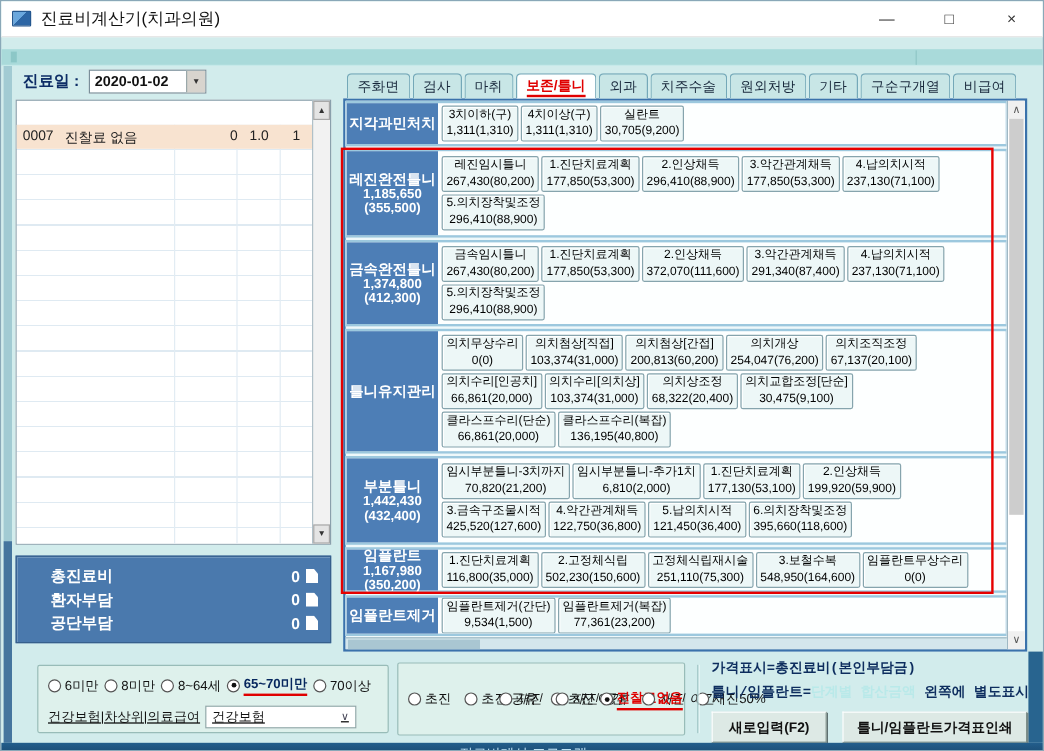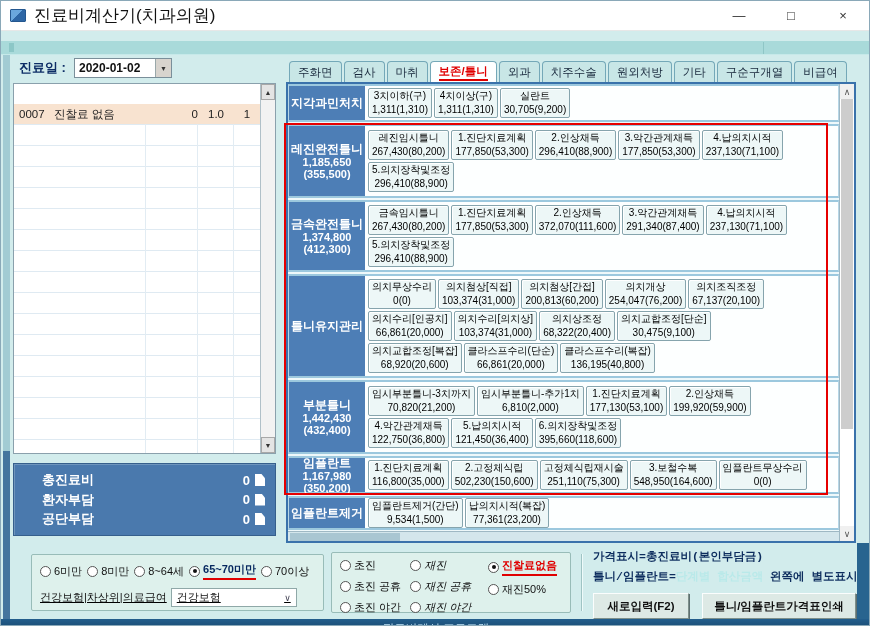--- a/index.html
+++ b/index.html
@@ -2,21 +2,21 @@
 <html><head>
 <meta charset="utf-8">
 <style>
   html,body{margin:0;padding:0;background:#777;}
   *{box-sizing:border-box;}
   .window{position:relative;width:870px;height:626px;background:#d2ecec;border:1px solid #8aa8b8;
     font-family:"Liberation Sans","DejaVu Sans",sans-serif;overflow:hidden;}
   
   .titlebar{position:absolute;top:0;left:0;right:0;height:30px;background:#ffffff;display:flex;align-items:center;border-bottom:1px solid #e7e7e7;}
   .app-icon{width:16px;height:13px;margin-left:9px;background:linear-gradient(135deg,#6aa7dd 0 45%,#2d66a5 45%);border:1px solid #24578f;border-radius:1px;}
-  .title{margin-left:8px;font-size:17px;color:#111;text-align:center;}
+  .title{margin-left:8px;font-size:14px;color:#111;text-align:center;}
   .controls{margin-left:auto;display:flex;height:100%;}
   .ctrl{width:52px;display:flex;align-items:center;justify-content:center;font-size:13px;color:#333;cursor:default;}
   
   .client{position:absolute;top:40px;left:0;width:870px;height:596px;background:#d2ecec;}
   .topstrip{position:absolute;top:0;left:0;right:0;height:14px;background:#a9dada;border-bottom:1px solid #c6e9e9;}
   .grip{position:absolute;top:2px;left:8px;width:5px;height:9px;background:#8cc7c7;}
   .strip-div{position:absolute;top:1px;left:762px;width:1px;height:12px;background:#8fc6c6;}
   .leftband{position:absolute;top:410px;left:2px;width:7px;height:168px;background:#45759e;}
   .leftband2{position:absolute;top:14px;left:2px;width:7px;height:396px;background:#a2cbd3;}
   .rightband{position:absolute;top:502px;right:0;width:14px;height:76px;background:#28648f;}
@@ -83,21 +83,21 @@
   .ritem{display:flex;align-items:center;margin-right:5px;font-size:11px;color:#111;white-space:nowrap;cursor:default;}
   .radio{width:11px;height:11px;border-radius:50%;border:1px solid #555;background:#fff;margin-right:3px;position:relative;flex:none;}
   .radio.sel::after{content:"";position:absolute;left:2.5px;top:2.5px;width:4px;height:4px;border-radius:50%;background:#111;}
   .age-sel{font-weight:bold;color:#06275e;border-bottom:2px solid #e00000;padding-bottom:1px;}
   .red-sel{color:#e00000;font-weight:bold;border-bottom:2px solid #e00000;padding-bottom:1px;}
   .ins-row{display:flex;align-items:center;margin-top:8px;text-decoration:underline;}
   .ins-label{font-size:11px;color:#111;white-space:nowrap;}
   .ins-combo{margin-left:4px;width:126px;height:19px;background:#fff;border:1px solid #8fa8a8;display:flex;align-items:center;font-size:11px;color:#111;padding-left:5px;}
   .chev{margin-left:auto;margin-right:5px;color:#445;font-size:9px;}
   .vcols{display:flex;height:100%;}
-  .vcol{display:flex;flex-direction:column;gap:6px;}
+  .vcol{display:flex;gap:6px;}
   .vcol0{width:76px;} .vcol1{width:84px;font-style:italic;} .vcol2{flex:1;}
   .divline{position:absolute;left:580px;top:513px;width:1px;height:57px;background:#9fc4c4;box-shadow:1px 0 0 #eefafa;}
   .info{position:absolute;left:592px;top:508px;width:263px;}
   .note{font-size:11.5px;font-weight:bold;color:#0d2d5e;white-space:nowrap;font-family:Liberation Mono, monospace;}
   .note2{margin-top:5px;}
   .hl{color:#b9e9e9;}
   .act-row{margin-top:9px;display:flex;}
   .abtn{height:26px;background:#dde9e5;border:1px solid #7e8f8a;border-top-color:#fbfdfd;border-left-color:#fbfdfd;
     box-shadow:1px 1px 0 #5e6f70;font-size:11.5px;font-weight:bold;color:#111;display:flex;align-items:center;justify-content:center;cursor:default;white-space:nowrap;}
   .abtn-reset{width:96px;margin-right:13px;} .abtn-print{width:154px;}
@@ -342,24 +342,20 @@
                   <span class="bname">의치상조정</span>
                   <span class="bprice">68,322(20,400)</span>
                 </div>
                 <div class="pbtn">
                   <span class="bname">의치교합조정[단순]</span>
                   <span class="bprice">30,475(9,100)</span>
                 </div>
               </div>
               <div class="btn-row">
                 <div class="pbtn">
-                  <span class="bname">의치교합조정[복잡]</span>
-                  <span class="bprice">68,920(20,600)</span>
-                </div>
-                <div class="pbtn">
                   <span class="bname">클라스프수리(단순)</span>
                   <span class="bprice">66,861(20,000)</span>
                 </div>
                 <div class="pbtn">
                   <span class="bname">클라스프수리(복잡)</span>
                   <span class="bprice">136,195(40,800)</span>
                 </div>
               </div>
             </div>
         </div>
@@ -383,20 +379,24 @@
                   <span class="bname">1.진단치료계획</span>
                   <span class="bprice">177,130(53,100)</span>
                 </div>
                 <div class="pbtn">
                   <span class="bname">2.인상채득</span>
                   <span class="bprice">199,920(59,900)</span>
                 </div>
               </div>
               <div class="btn-row">
                 <div class="pbtn">
+                  <span class="bname">3.금속구조물시적</span>
+                  <span class="bprice">425,520(127,600)</span>
+                </div>
+                <div class="pbtn">
                   <span class="bname">4.악간관계채득</span>
                   <span class="bprice">122,750(36,800)</span>
                 </div>
                 <div class="pbtn">
                   <span class="bname">5.납의치시적</span>
                   <span class="bprice">121,450(36,400)</span>
                 </div>
                 <div class="pbtn">
                   <span class="bname">6.의치장착및조정</span>
                   <span class="bprice">395,660(118,600)</span>
@@ -439,21 +439,21 @@
           <div class="sec-label">
             <span>임플란트제거</span>
           </div>
           <div class="sec-btns">
               <div class="btn-row">
                 <div class="pbtn">
                   <span class="bname">임플란트제거(간단)</span>
                   <span class="bprice">9,534(1,500)</span>
                 </div>
                 <div class="pbtn">
-                  <span class="bname">납의치시적(복잡)</span>
+                  <span class="bname">임플란트제거(복잡)</span>
                   <span class="bprice">77,361(23,200)</span>
                 </div>
               </div>
             </div>
         </div>
       </div>
       <div class="vscroll">
         <div class="vs-btn vs-up">∧</div>
         <div class="vthumb"></div>
         <div class="vs-btn vs-down">∨</div>

